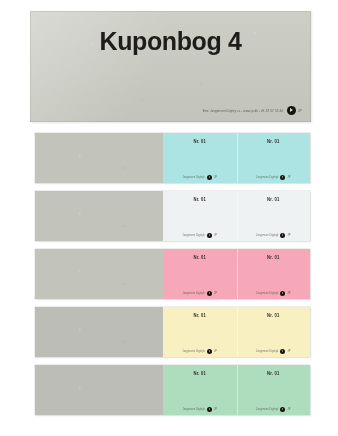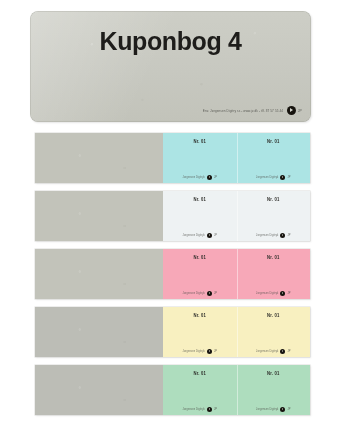--- a/index.html
+++ b/index.html
@@ -22,21 +22,20 @@
     left: 30px;
     top: 11px;
     width: 281px;
     height: 111px;
     background: #c9cac2;
     background-image:
       linear-gradient(115deg, rgba(255,255,255,0.25) 0%, rgba(255,255,255,0) 45%),
       linear-gradient(180deg, #cdcec6 0%, #c7c8c0 55%, #c2c3ba 100%);
     box-shadow: 0 0 0 0.5px rgba(120,122,112,0.35) inset,
                 1px 1px 2px rgba(0,0,0,0.10);
-    border-radius: 8px;
   }
   .cover-grain {
     position: absolute;
     inset: 0;
     opacity: .5;
     background-image:
       radial-gradient(circle at 22% 30%, rgba(255,255,255,.30) 0 1px, transparent 1.5px),
       radial-gradient(circle at 61% 66%, rgba(150,150,140,.25) 0 1px, transparent 1.5px),
       radial-gradient(circle at 80% 20%, rgba(255,255,255,.25) 0 1px, transparent 1.5px),
       radial-gradient(circle at 40% 80%, rgba(150,150,140,.18) 0 1px, transparent 1.5px);

